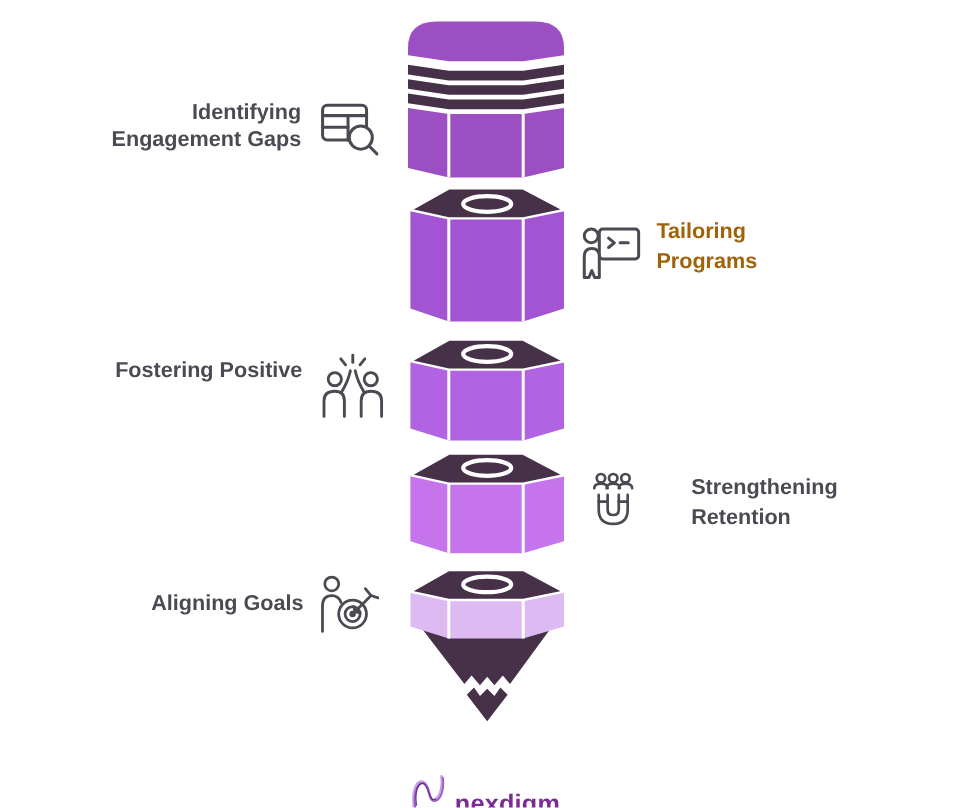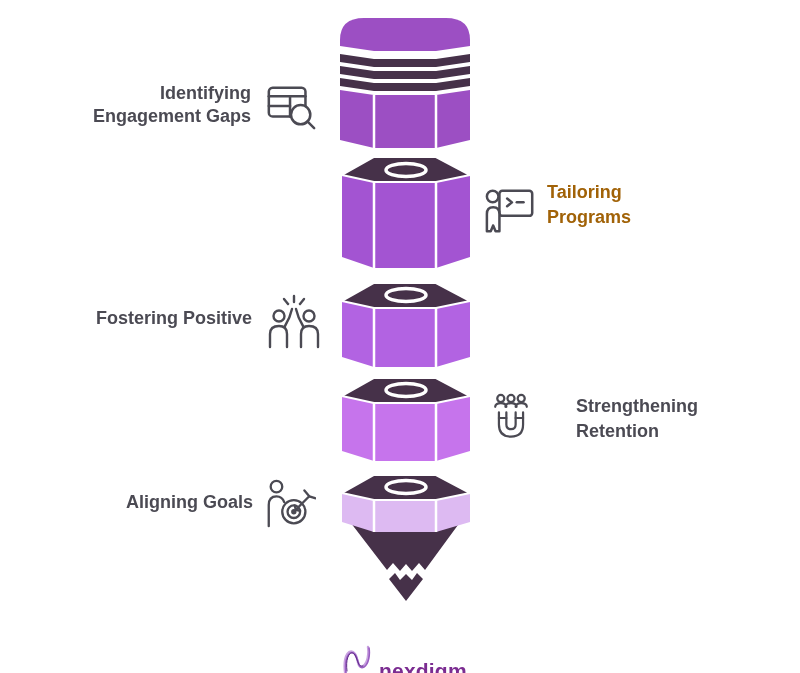--- a/index.html
+++ b/index.html
@@ -83,21 +83,21 @@
       <line x1="34" y1="19" x2="41" y2="19"></line>
       <circle cx="9" cy="13" r="6" fill="#ffffff"></circle>
       <path d="M3,49 L3,31 Q3,24 9.5,24 Q16,24 16,31 L16,49 L12,49 L9.5,43 L7,49 Z" fill="#ffffff"></path>
     </g>
   </svg>
   <div class="step-text align-left lh25" style="left: 547px; top: 180px; color: #a16207;">
     <div>Tailoring</div>
     <div>Programs</div>
   </div>
 
-  <div class="step-text align-right" style="top: 307px; right: 548px; color: rgb(75, 74, 83);">
+  <div class="step-text align-right" style="top: 297px; right: 548px; color: rgb(75, 74, 83);">
     <div>Fostering Positive</div>
   </div>
   <svg class="icon" style="left:266px;top:293px;" width="56" height="58" viewBox="0 0 56 58">
     <g fill="none" stroke-width="2.4" stroke-linecap="round" stroke-linejoin="round" stroke="#4b4a53">
       <line x1="28" y1="9" x2="28" y2="3"></line>
       <line x1="22" y1="11" x2="18" y2="6"></line>
       <line x1="34" y1="11" x2="38" y2="6"></line>
       <circle cx="13" cy="23" r="5.5"></circle>
       <circle cx="43" cy="23" r="5.5"></circle>
       <path d="M19,33 Q24,25 26,16"></path>

